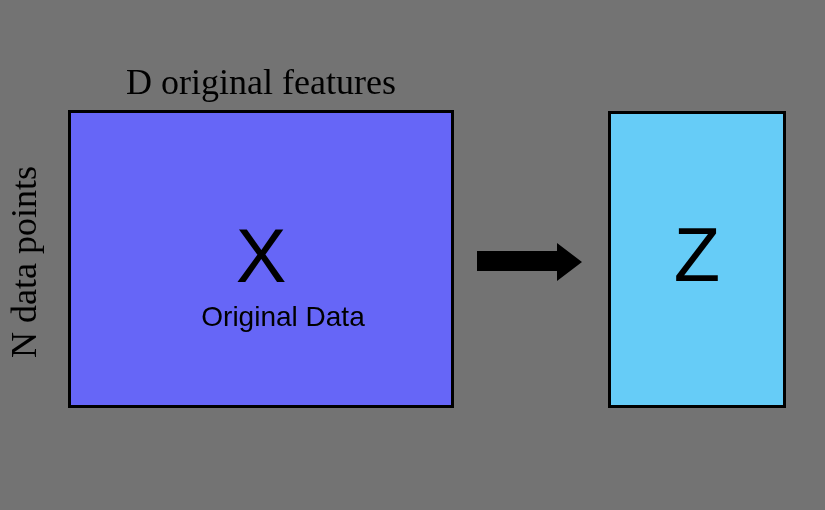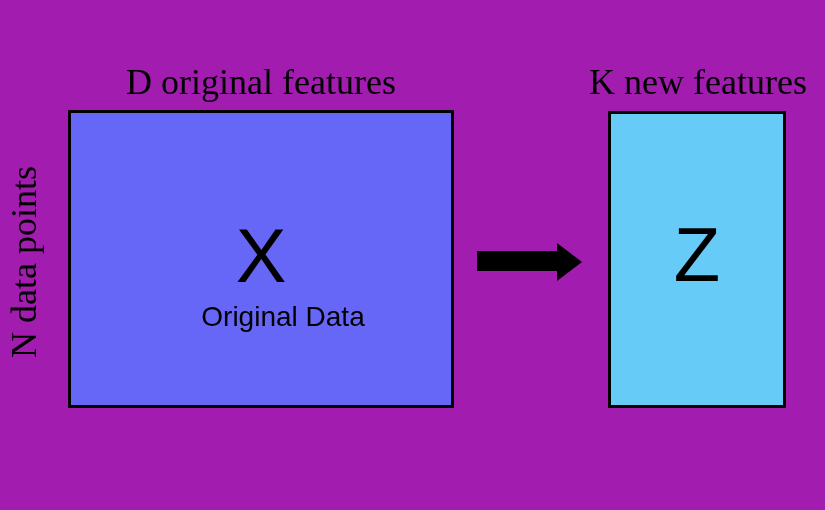--- a/index.html
+++ b/index.html
@@ -92,25 +92,24 @@
   }
   .arrow {
     position: absolute;
     left: 470px;
     top: 235px;
   }
 </style>
 </head>
 <body>
 
-<div class="canvas" style="background-color: #a21caf;">
+<div class="canvas" style="background-color: #737373;">
 
   <div class="top-label top-label-left">D original features</div>
 
-  <div class="top-label top-label-right">K new features</div>
 
   <div class="side-label">N data points</div>
 
   <div class="matrix matrix-left" style="background-color: rgb(102, 102, 247); border-color: rgb(0, 0, 0);">
     <div class="symbol symbol-left">X</div>
     <div class="caption caption-left">Original Data</div>
   </div>
 
   <svg class="arrow" width="120" height="50" viewBox="0 0 120 50">
     <polygon points="7,16 87,16 87,8 112,27 87,46 87,36 7,36" style="fill: rgb(0, 0, 0);"></polygon>

